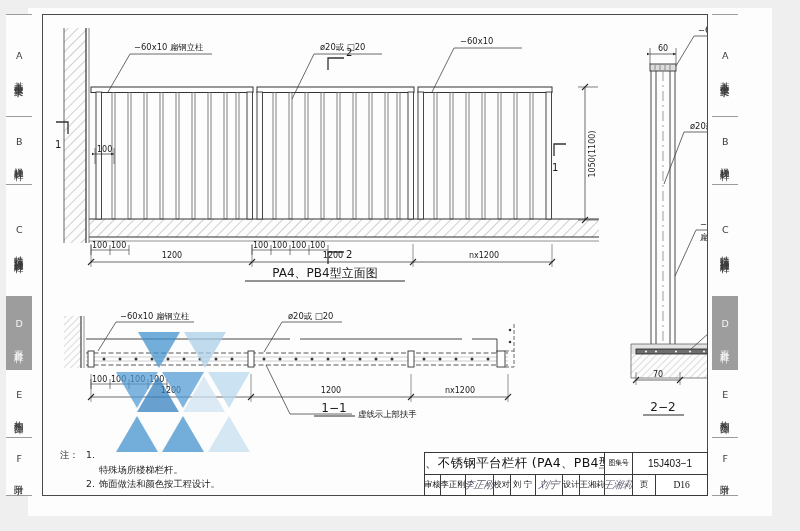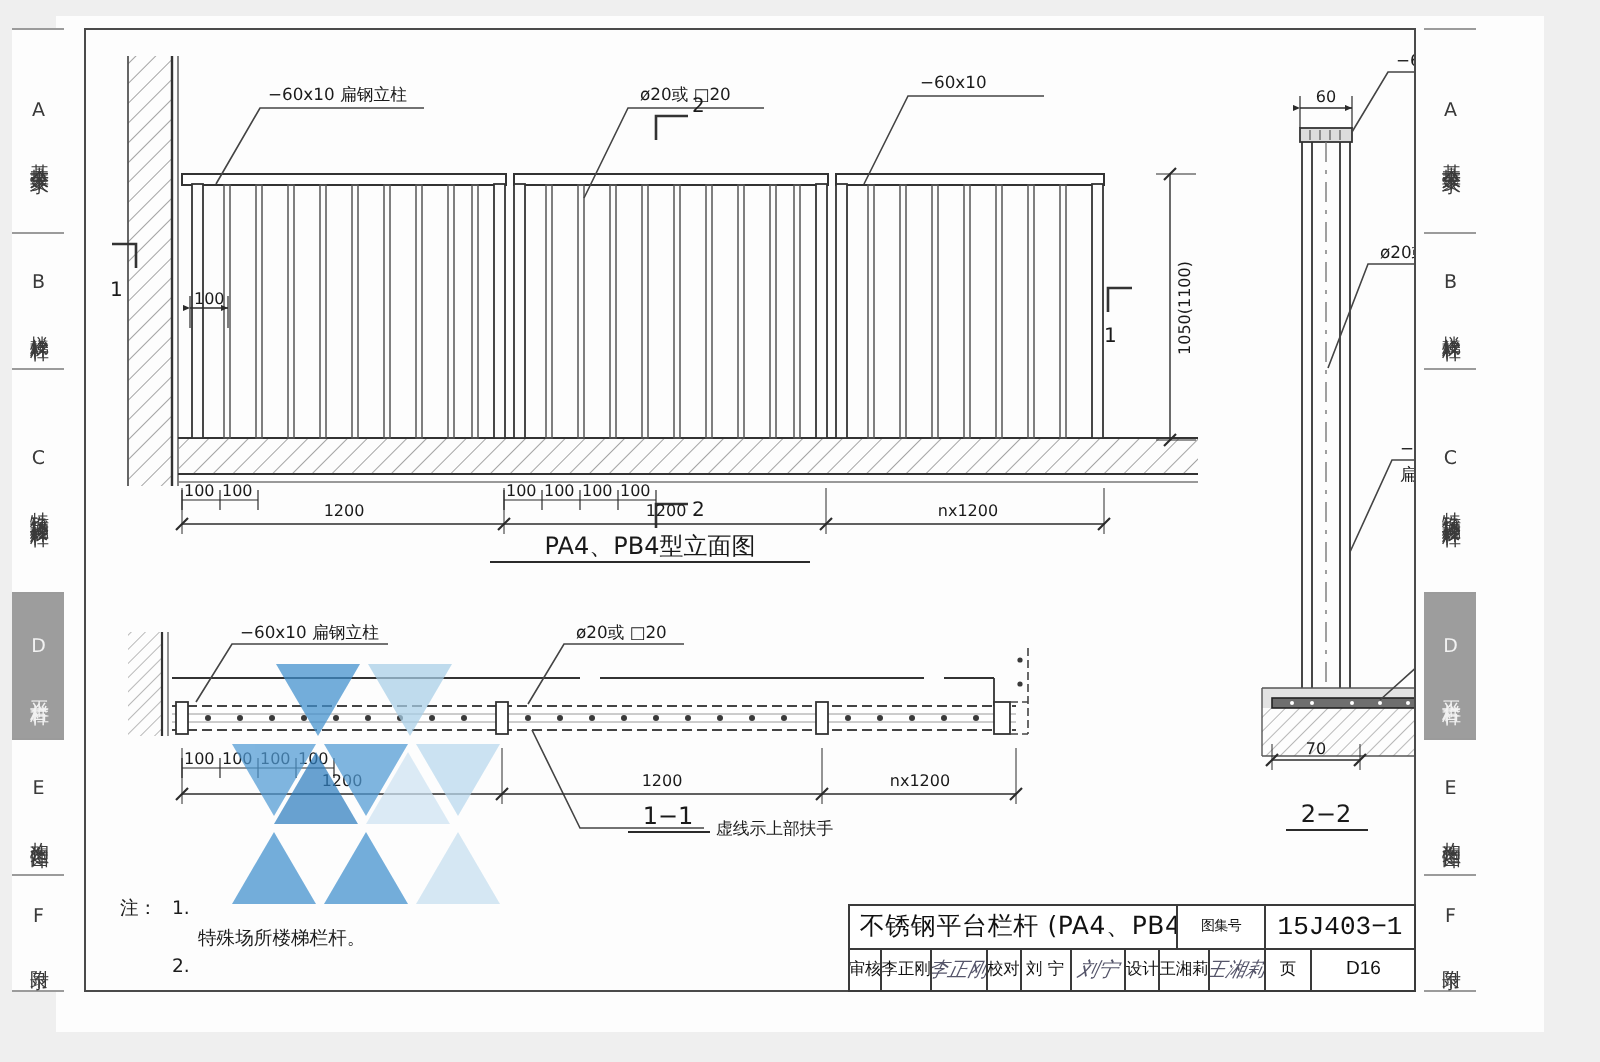--- a/index.html
+++ b/index.html
@@ -45,28 +45,28 @@
   
   #titleblock{position:absolute;left:424px;top:452px;width:284px;height:44px;
               border:1.4px solid #3a3a3a;box-sizing:border-box;background:#fff;
               display:flex;flex-direction:column;}
   .tb-row{display:flex;flex:1;}
   .tb-row.top{border-bottom:1px solid #3a3a3a;}
   .tb-cell{display:flex;align-items:center;justify-content:center;
            font-size:9px;color:#111;box-sizing:border-box;white-space:nowrap;overflow:hidden;}
   .tb-sep{border-right:1px solid #3a3a3a;}
   .tb-title{flex:1;font-size:12.5px;letter-spacing:.3px;padding:0 3px;}
-  .tb-atlaslbl{width:44px;font-size:7px;letter-spacing:-.3px;}
-  .tb-atlasno{width:74px;font-size:13px;font-family:Liberation Mono, monospace;}
+  .tb-atlaslbl{width:28px;font-size:7px;letter-spacing:-.3px;}
+  .tb-atlasno{width:74px;font-size:10px;font-family:Liberation Sans, sans-serif;}
   .tb-key{width:23px;font-size:8.2px;}
   .tb-val{width:36px;font-size:8.2px;}
   .tb-sign{width:40px;}
   .tb-key2{width:24px;font-size:8.2px;text-align:right;}
   .tb-page{width:34px;font-size:8.2px;}
-  .tb-pageno{width:74px;font-size:9.5px;font-family:Liberation Sans, sans-serif;}
+  .tb-pageno{width:74px;font-size:9.5px;font-family:Liberation Serif, serif;}
   .sig{font-family:"DejaVu Serif","Liberation Serif",serif;font-style:italic;
        font-size:10px;color:#2b2b45;opacity:.8;transform:skewX(-12deg);}
 
   
   text{font-family:"DejaVu Sans","Liberation Sans",sans-serif;fill:#1a1a1a;}
   .dim{font-size:8px;}
   .lead{font-size:8.4px;}
   .vt{font-size:8px;}
   .secnum{font-size:10px;}
   .viewtitle{font-size:12px;}
@@ -453,20 +453,21 @@
       <span class="num">1.</span>
     </div>
     <div class="nrow">
       <span class="lbl"></span>
       <span class="num"></span>
       <span class="bdy">特殊场所楼梯栏杆。</span>
     </div>
     <div class="nrow">
       <span class="lbl"></span>
       <span class="num">2.</span>
+      <span class="bdy">饰面做法和颜色按工程设计。</span>
     </div>
   </div>
 
   <div id="titleblock">
     <div class="tb-row top">
       <div class="tb-cell tb-title tb-sep">钢、不锈钢平台栏杆 (PA4、PB4型)</div>
       <div class="tb-cell tb-atlaslbl tb-sep">图集号</div>
       <div class="tb-cell tb-atlasno">15J403−1</div>
     </div>
     <div class="tb-row">

